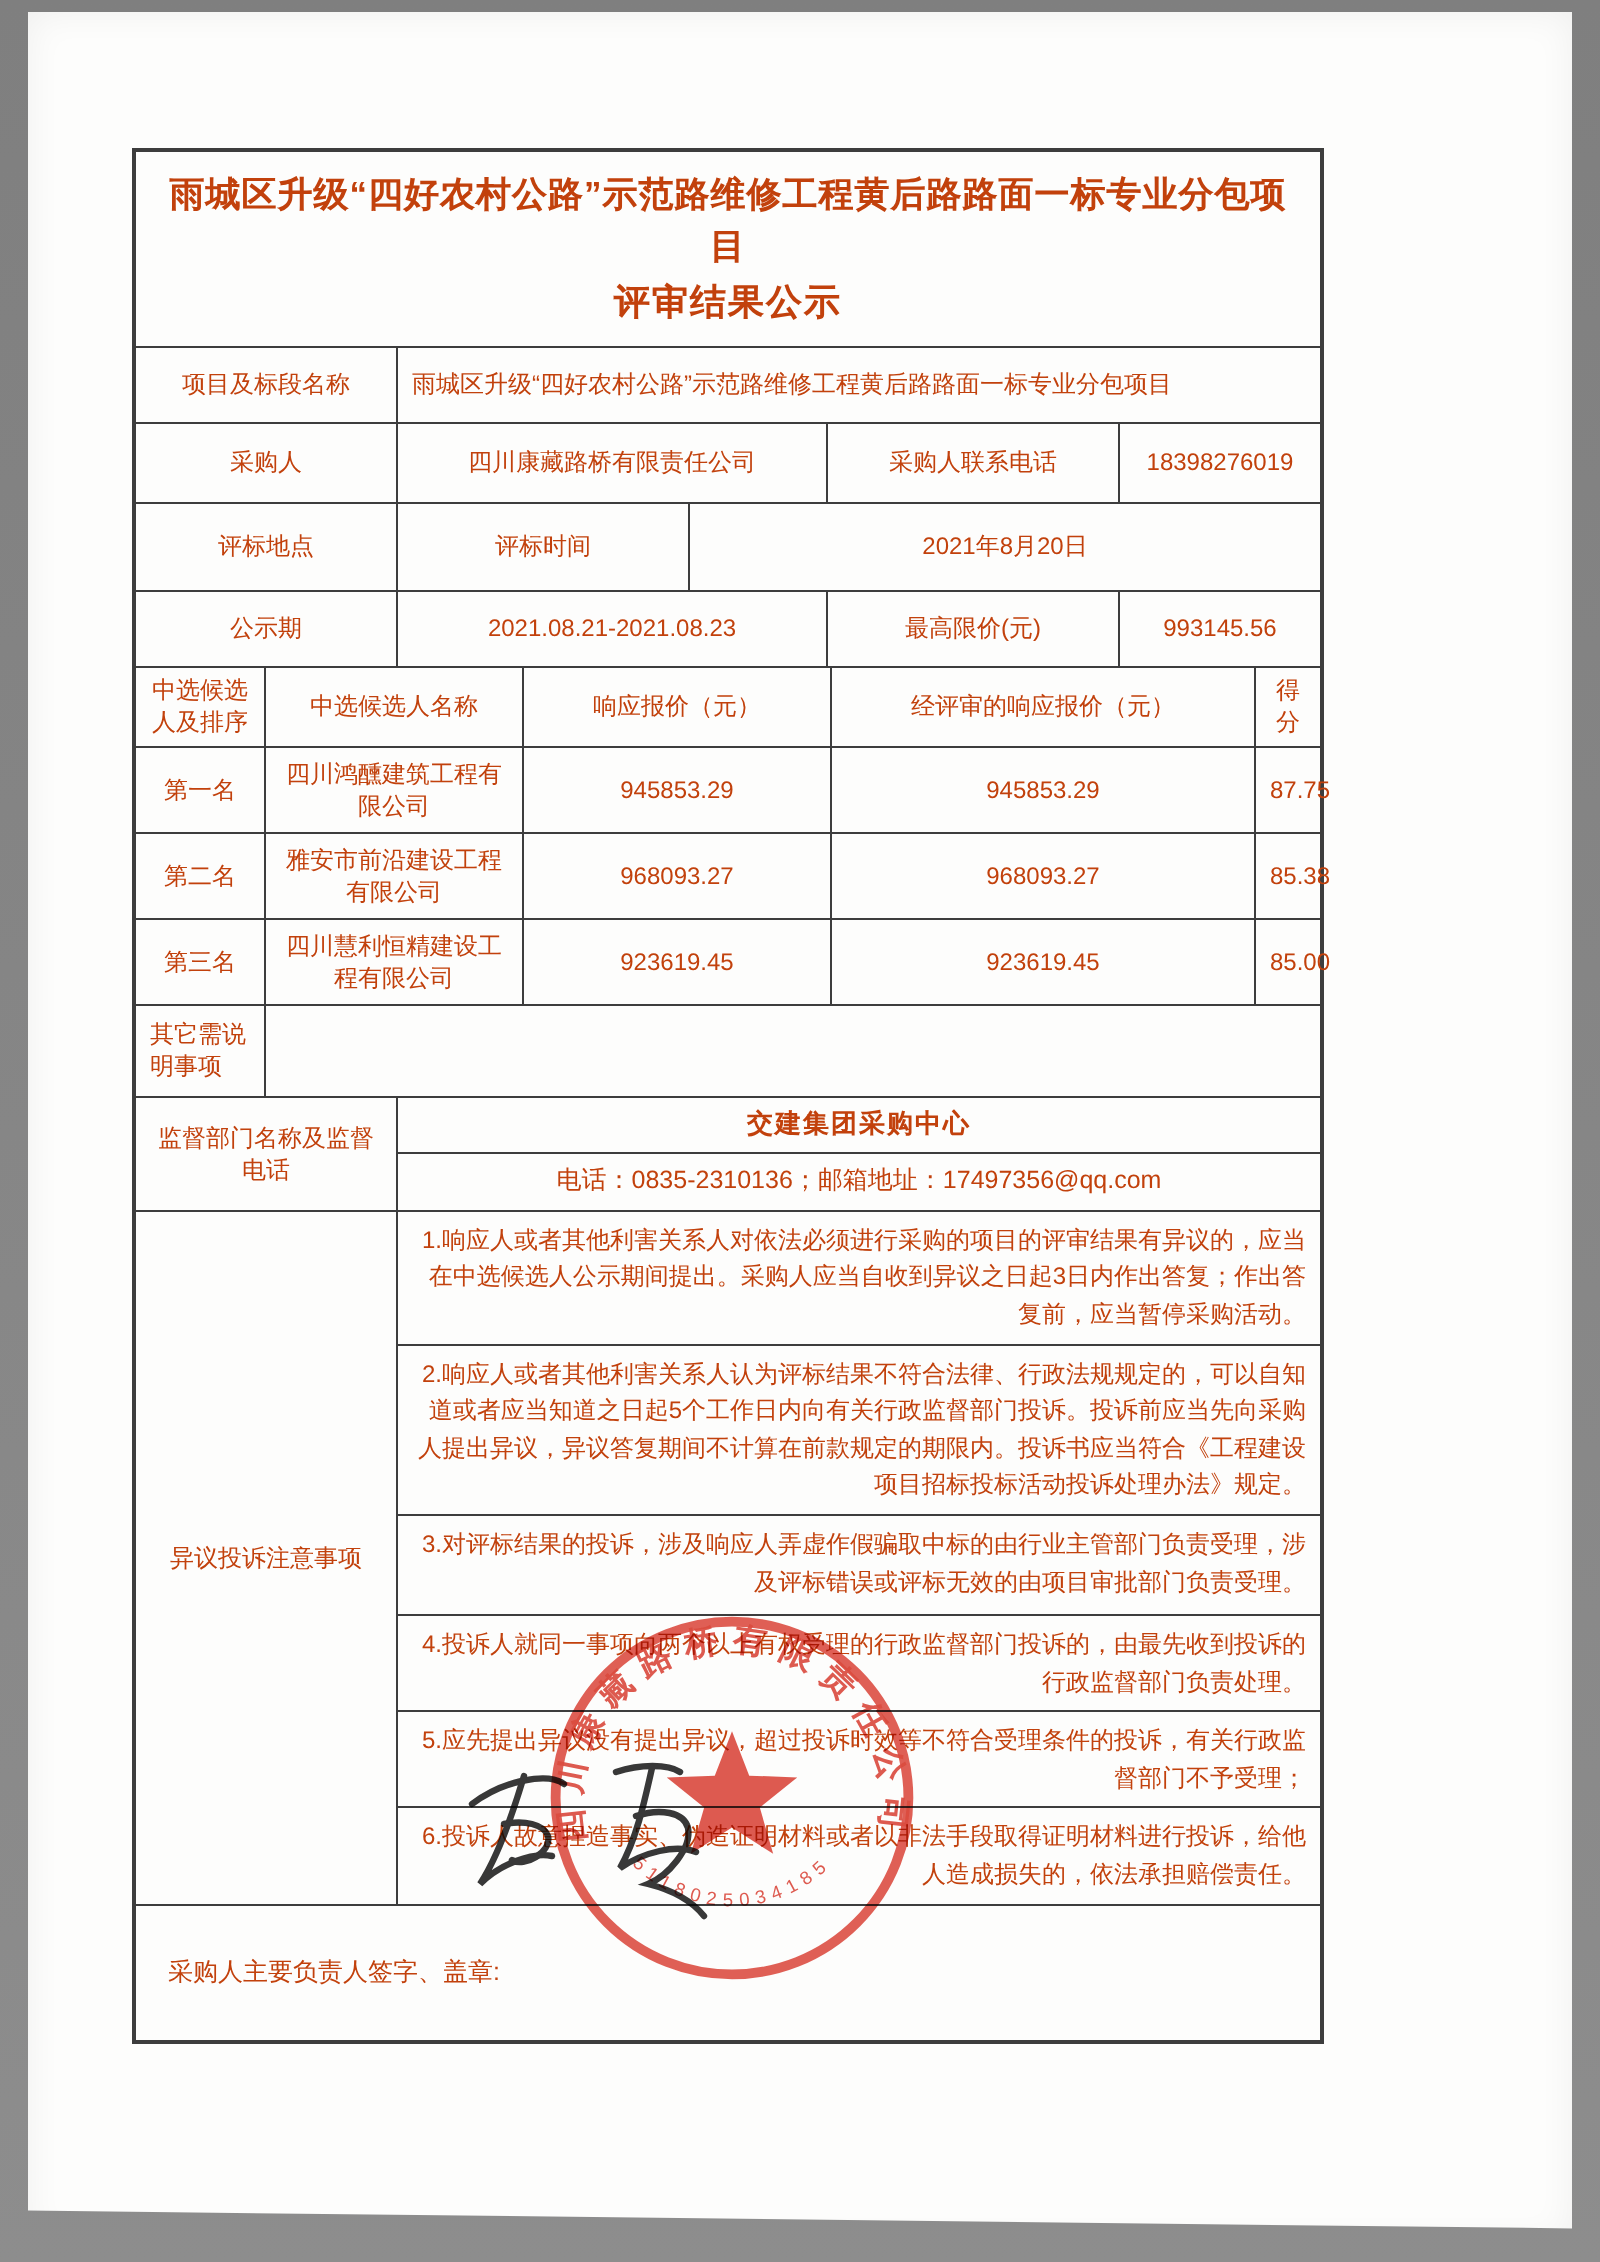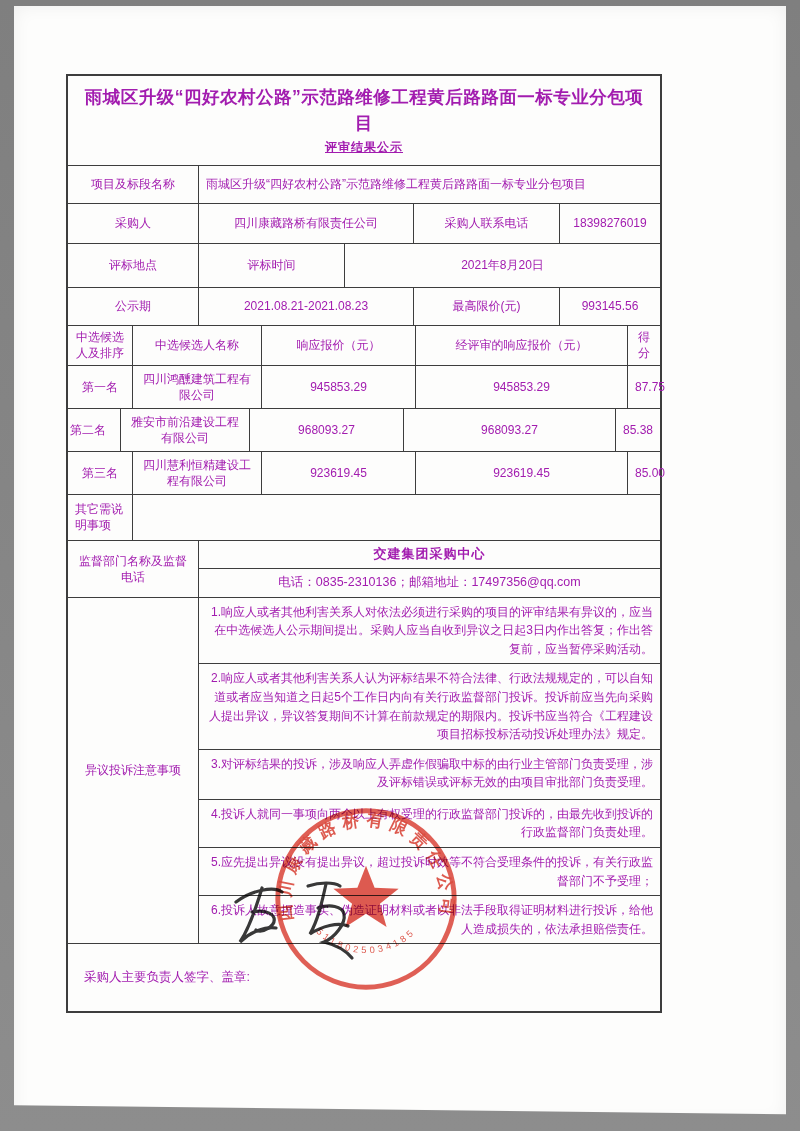--- a/index.html
+++ b/index.html
@@ -7,30 +7,30 @@
   body { font-family:"Liberation Sans", sans-serif; background:#6e6e6e; position:relative; overflow:hidden; }
   .scan { position:absolute; inset:0; background:linear-gradient(180deg,#7f7f7f,#8d8d8d); }
   .page {
     position:absolute; left:14px; top:6px; right:14px; bottom:9px;
     background:#fdfdfc;
     box-shadow:0 0 0 1px #5c5c5c, inset 0 0 18px rgba(0,0,0,.06);
     clip-path:polygon(0 0, 100% 0, 100% 99.3%, 0 98.5%);
   }
   .doc-table {
     position:absolute; left:52px; top:68px; width:596px;
-    border:2px solid #3d3d3d; color:#a21caf;
+    border:2px solid #3d3d3d; color:#c2410c;
   }
   .row { display:flex; border-top:1.5px solid #3d3d3d; align-items:stretch; }
   .row:first-child { border-top:none; }
   .cell { border-right:1.5px solid #3d3d3d; display:flex; align-items:center; justify-content:center;
           text-align:center; font-size:12px; line-height:1.35; padding:3px 7px; }
   .cell:last-child { border-right:none; }
   .title-cell { display:block; padding:8px 10px 10px; text-align:center; }
   .title-main { font-size:17.5px; font-weight:bold; letter-spacing:.5px; line-height:1.5; }
-  .title-sub  { font-size:12px; font-weight:bold; margin-top:2px; letter-spacing:1px;text-decoration:underline; }
+  .title-sub  { font-size:18px; font-weight:bold; margin-top:2px; letter-spacing:1px; }
   .w-lbl  { width:131px; flex:0 0 131px; }
   .w-sm   { width:65px;  flex:0 0 65px; }
   .w-v1   { width:215px; flex:0 0 215px; }
   .w-l2   { width:146px; flex:0 0 146px; }
   .w-v2   { flex:1; }
   .c-name { width:129px; flex:0 0 129px; }
   .c-p1   { width:154px; flex:0 0 154px; }
   .c-p2   { width:212px; flex:0 0 212px; }
   .c-sc   { flex:1; }
   .left   { justify-content:flex-start; text-align:left; }
@@ -95,21 +95,21 @@
         <div class="cell c-sc">得分</div>
       </div>
 
       <div class="row" style="min-height:43px;">
         <div class="cell w-sm">第一名</div>
         <div class="cell c-name">四川鸿醺建筑工程有限公司</div>
         <div class="cell c-p1">945853.29</div>
         <div class="cell c-p2">945853.29</div>
         <div class="cell c-sc">87.75</div>
       </div>
-      <div class="row" style="min-height:43px;justify-content:flex-end;">
+      <div class="row" style="min-height:43px;">
         <div class="cell w-sm">第二名</div>
         <div class="cell c-name">雅安市前沿建设工程有限公司</div>
         <div class="cell c-p1">968093.27</div>
         <div class="cell c-p2">968093.27</div>
         <div class="cell c-sc">85.38</div>
       </div>
       <div class="row" style="min-height:43px;">
         <div class="cell w-sm">第三名</div>
         <div class="cell c-name">四川慧利恒精建设工程有限公司</div>
         <div class="cell c-p1">923619.45</div>

